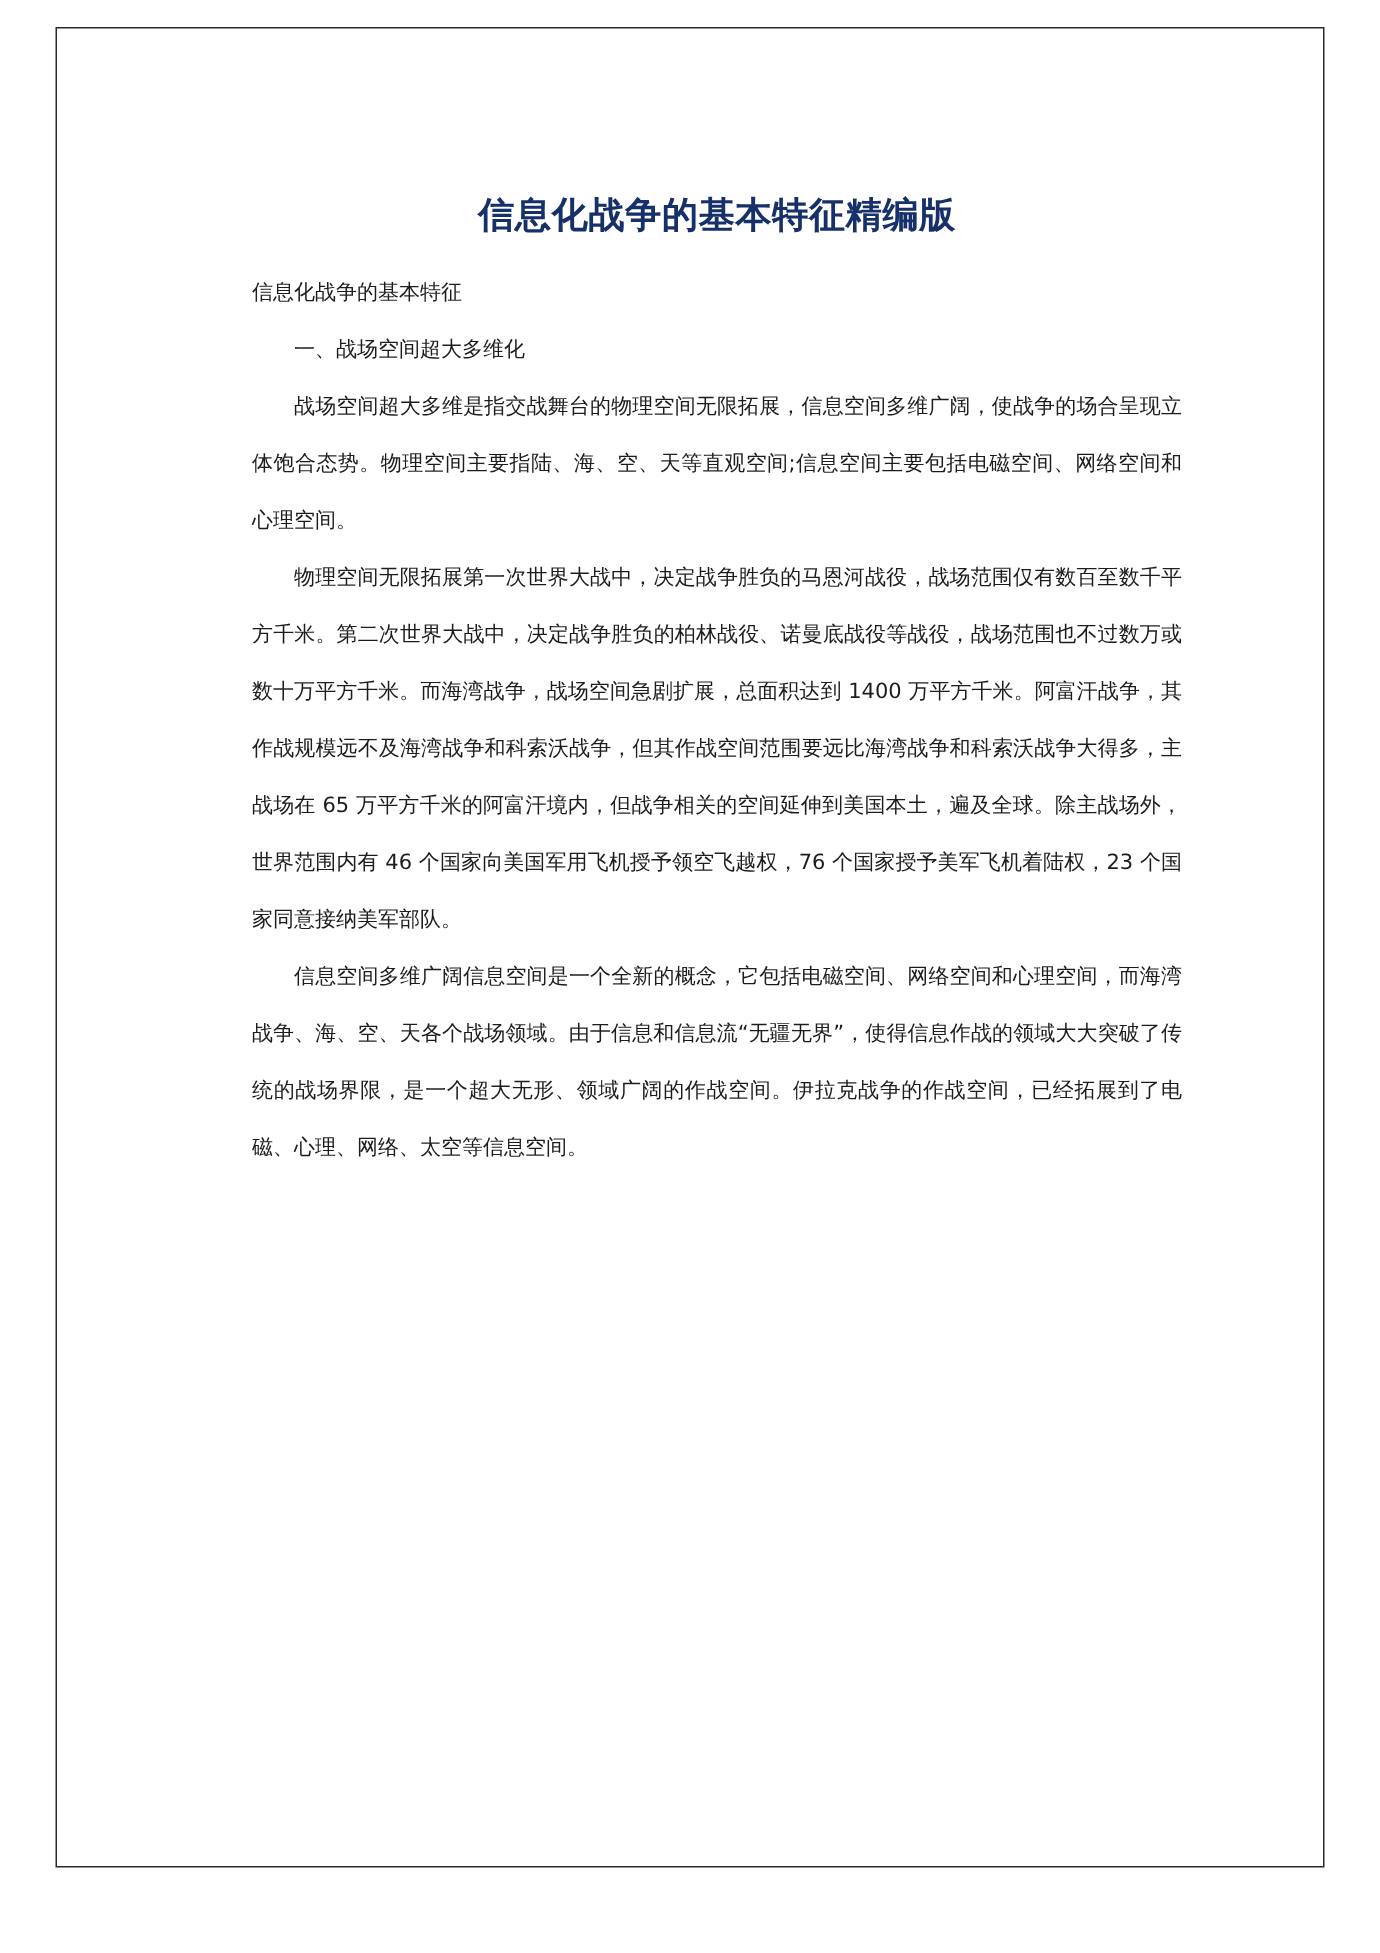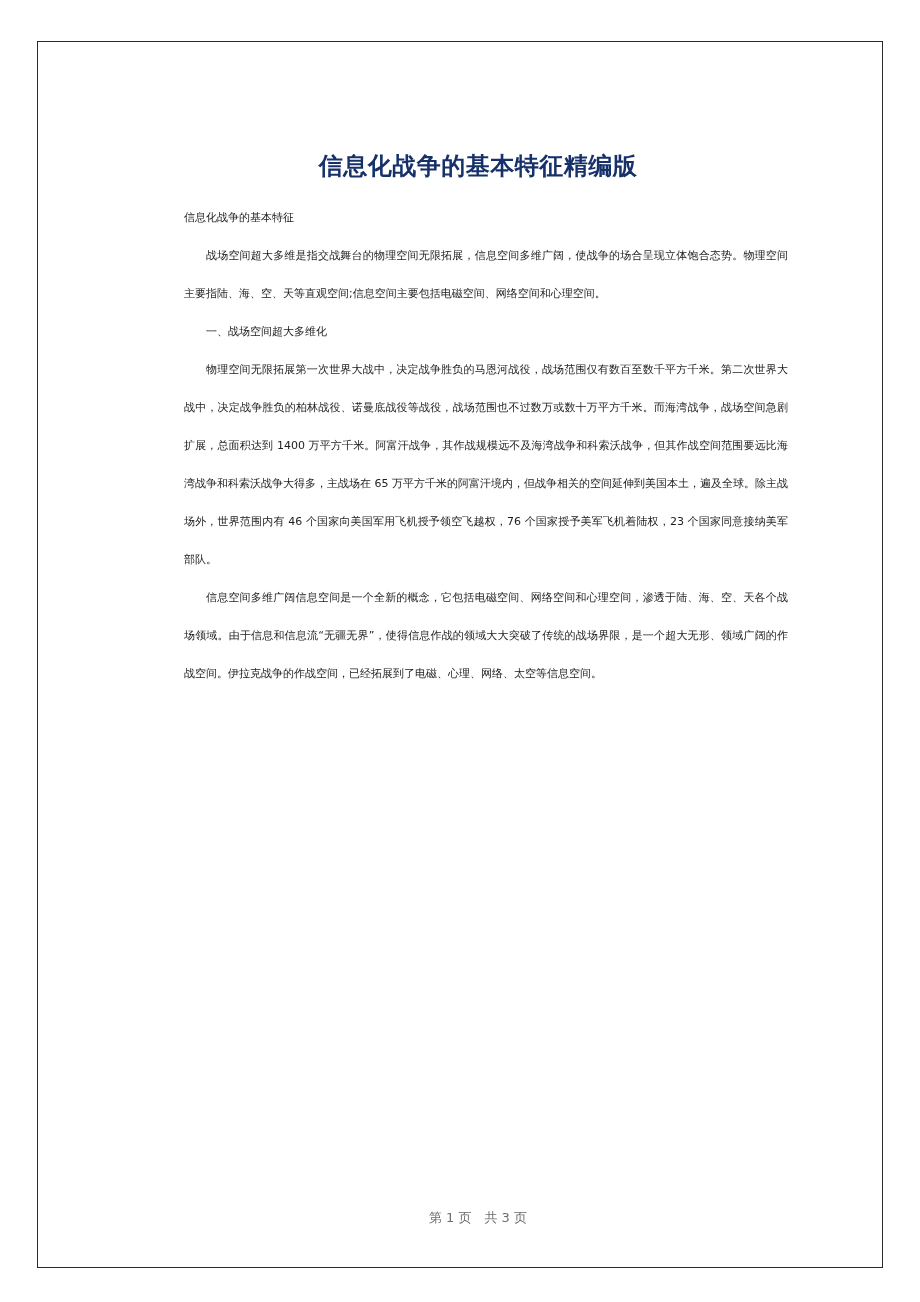--- a/index.html
+++ b/index.html
@@ -20,21 +20,21 @@
     top: 0;
     width: 920px;
     height: 1302px;
     background: #ffffff;
   }
 
   
   .page-frame {
     position: absolute;
     left: 37px;
-    top: 41px;
+    top: 18px;
     width: 846px;
     height: 1227px;
     border: 1.3px solid #2a2a2e;
     box-sizing: border-box;
     background: #ffffff;
   }
 
   .page-inner {
     position: absolute;
     left: 130px;   
@@ -58,22 +58,22 @@
   }
 
   .body-block {
     position: absolute;
     top: 157px;   
     left: 0;
     width: 620px;
   }
 
   p.para {
-    margin: 0 0 0 16px;
-    font-size: 11px;
+    margin: 0 0 0 0;
+    font-size: 14px;
     line-height: 38px;
     color: #1c1c1c;
     text-align: justify;
     text-justify: inter-ideograph;
     text-indent: 2em;
     word-break: break-all;
   }
   p.para.no-indent {
     text-indent: 0;
   }
@@ -96,23 +96,22 @@
 <body>
 
 <div class="page-sheet">
   <div class="page-frame">
     <div class="page-inner">
 
       <h1 class="doc-title">信息化战争的基本特征精编版</h1>
 
       <div class="body-block">
         <p class="para no-indent">信息化战争的基本特征</p>
+        <p class="para heading-run">一、战场空间超大多维化</p>
         <p class="para">战场空间超大多维是指交战舞台的物理空间无限拓展，信息空间多维广阔，使战争的场合呈现立体饱合态势。物理空间主要指陆、海、空、天等直观空间;信息空间主要包括电磁空间、网络空间和心理空间。</p>
-        <p class="para heading-run">一、战场空间超大多维化</p>
         <p class="para">物理空间无限拓展第一次世界大战中，决定战争胜负的马恩河战役，战场范围仅有数百至数千平方千米。第二次世界大战中，决定战争胜负的柏林战役、诺曼底战役等战役，战场范围也不过数万或数十万平方千米。而海湾战争，战场空间急剧扩展，总面积达到 1400 万平方千米。阿富汗战争，其作战规模远不及海湾战争和科索沃战争，但其作战空间范围要远比海湾战争和科索沃战争大得多，主战场在 65 万平方千米的阿富汗境内，但战争相关的空间延伸到美国本土，遍及全球。除主战场外，世界范围内有 46 个国家向美国军用飞机授予领空飞越权，76 个国家授予美军飞机着陆权，23 个国家同意接纳美军部队。</p>
-        <p class="para">信息空间多维广阔信息空间是一个全新的概念，它包括电磁空间、网络空间和心理空间，渗透于陆、海、空、天各个战场领域。由于信息和信息流“无疆无界”，使得信息作战的领域大大突破了传统的战场界限，是一个超大无形、领域广阔的作战空间。伊拉克战争的作战空间，已经拓展到了电磁、心理、网络、太空等信息空间。</p>
+        <p class="para">信息空间多维广阔信息空间是一个全新的概念，它包括电磁空间、网络空间和心理空间，而海湾战争、海、空、天各个战场领域。由于信息和信息流“无疆无界”，使得信息作战的领域大大突破了传统的战场界限，是一个超大无形、领域广阔的作战空间。伊拉克战争的作战空间，已经拓展到了电磁、心理、网络、太空等信息空间。</p>
       </div>
 
-      <div class="page-footer">第 1 页　共 3 页</div>
 
     </div>
   </div>
 </div>
 
 </body></html>

